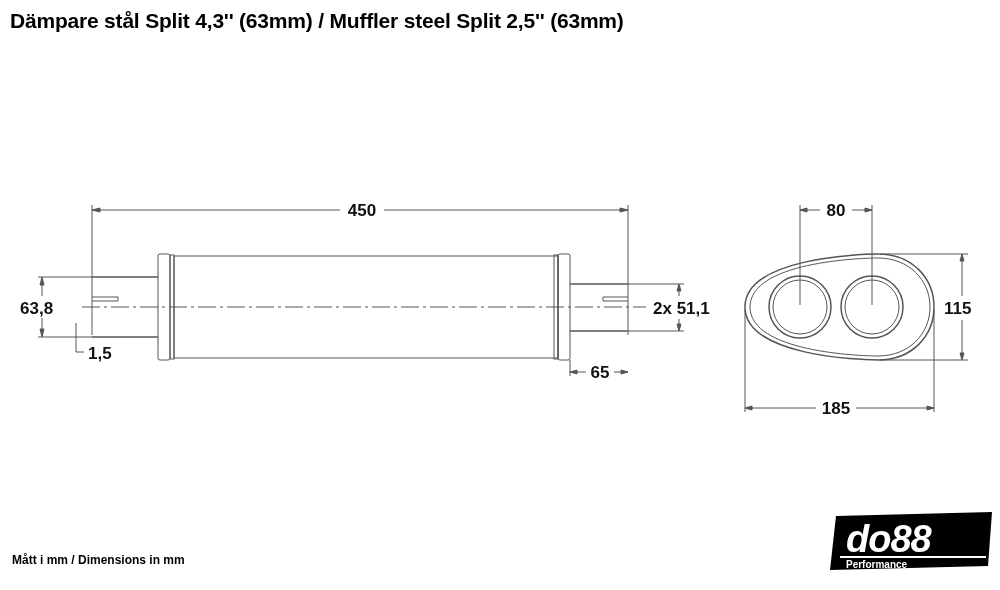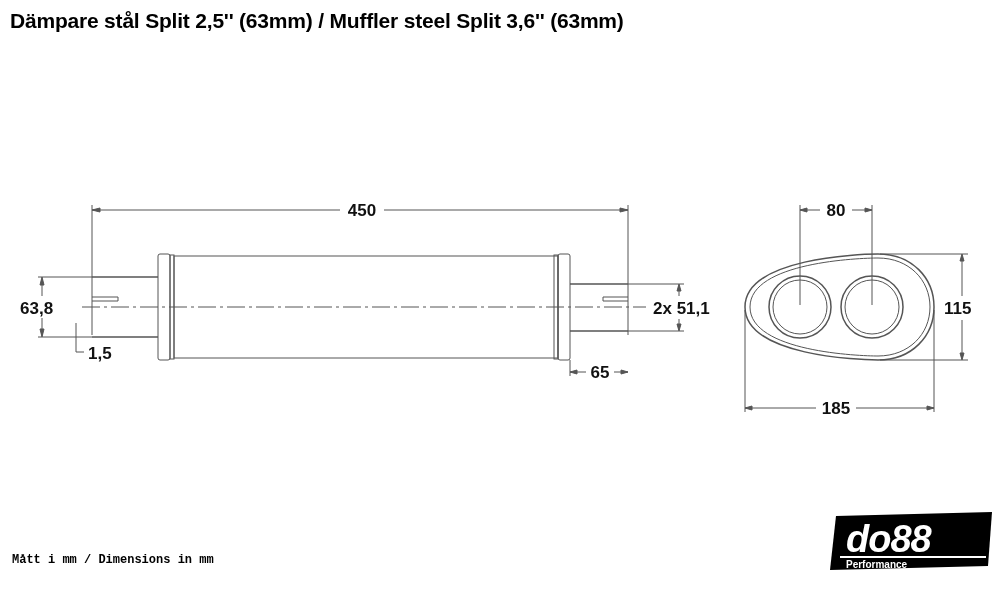--- a/index.html
+++ b/index.html
@@ -1,28 +1,28 @@
 <!DOCTYPE html>
 <html><head>
   <meta charset="utf-8">
   <style>
     html, body { margin: 0; padding: 0; background: #ffffff; }
     body { width: 1000px; height: 590px; position: relative; overflow: hidden;
            font-family: "Liberation Sans", sans-serif; color: #000; }
     .title { position: absolute; left: 10px; top: 9px; font-size: 21px; font-weight: bold;
              letter-spacing: -0.2px; white-space: nowrap; }
-    .footer { position: absolute; left: 12px; top: 553px; font-size: 12px; font-weight: bold; white-space: nowrap; font-family: Liberation Mono, monospace; }
+    .footer { position: absolute; left: 12px; top: 553px; font-size: 12px; font-weight: bold; white-space: nowrap; }
     svg.drawing { position: absolute; left: 0; top: 0; }
     .dim { font-family: "Liberation Sans", sans-serif; font-weight: bold; font-size: 17px; fill: #111; }
     .logo { position: absolute; left: 826px; top: 512px; width: 168px; height: 62px; }
   </style>
 </head>
 <body>
 
-<div class="title">Dämpare stål Split 2,5'' (63mm) / Muffler steel Split 3,6'' (63mm)</div>
+<div class="title">Dämpare stål Split 4,3'' (63mm) / Muffler steel Split 2,5'' (63mm)</div>
 
 <svg class="drawing" width="1000" height="590" viewBox="0 0 1000 590">
   <g stroke="#555" stroke-width="1" fill="none">
 
     <g>
 
       <line x1="92" y1="205" x2="92" y2="335"></line>
       <line x1="628" y1="205" x2="628" y2="335"></line>
       <line x1="92" y1="210" x2="340" y2="210"></line>
       <line x1="384" y1="210" x2="628" y2="210"></line>

